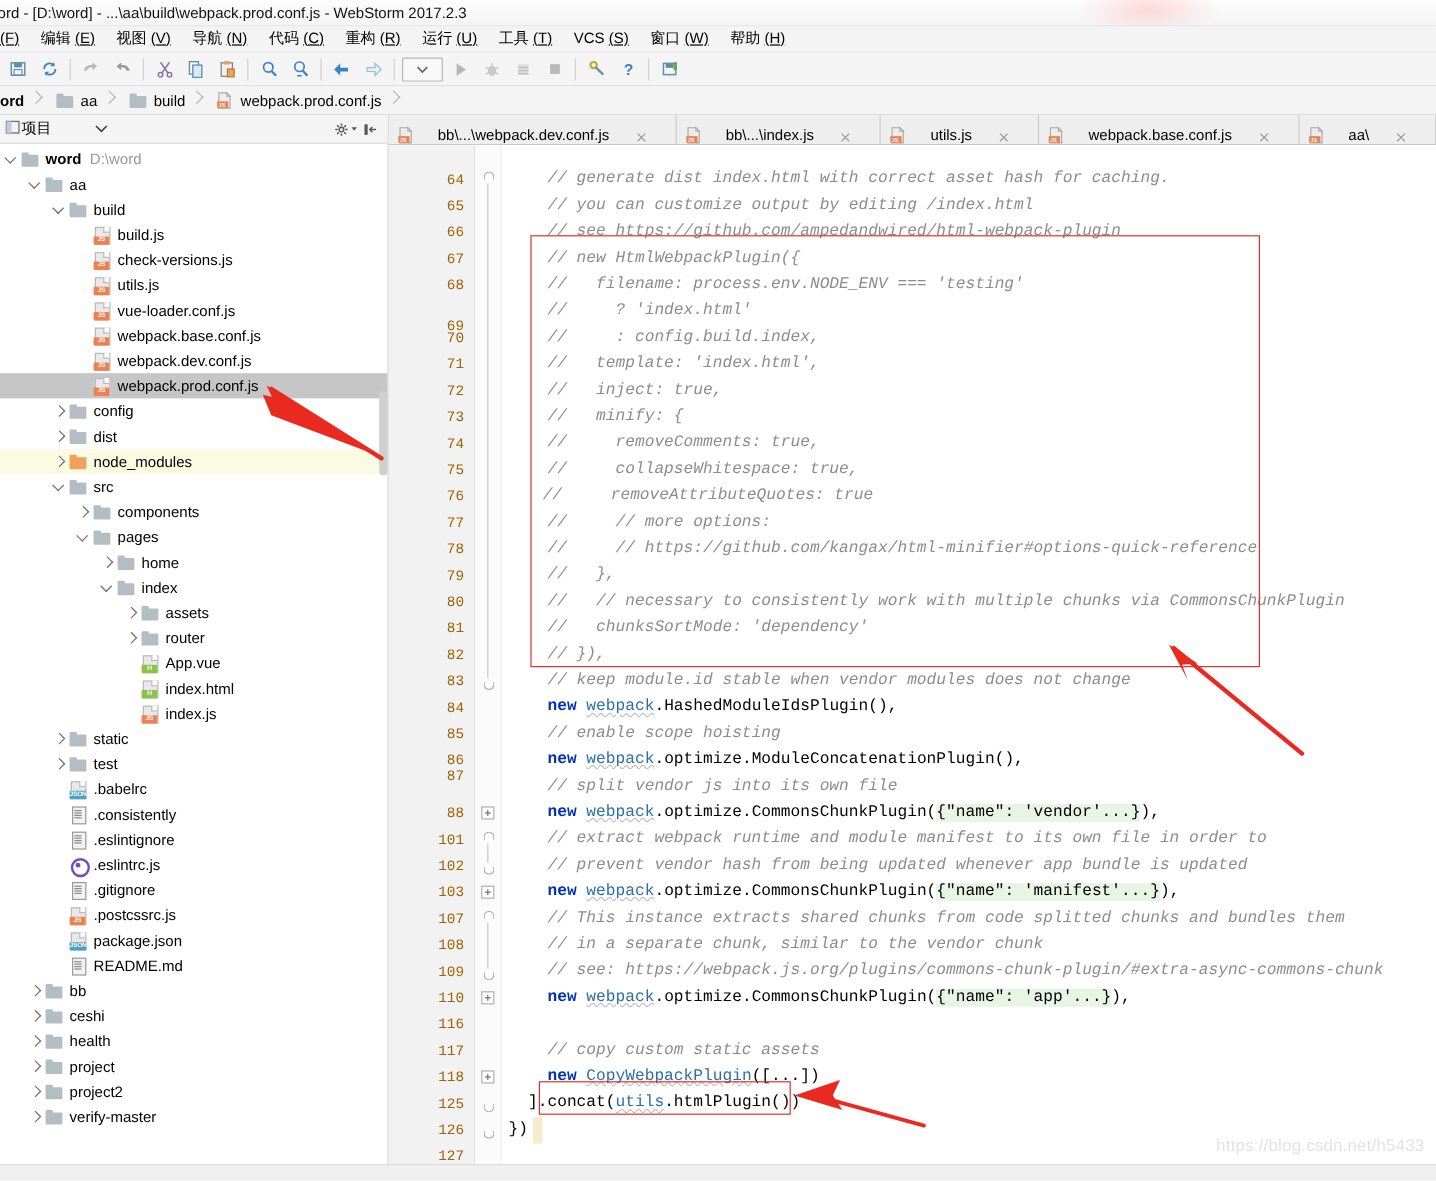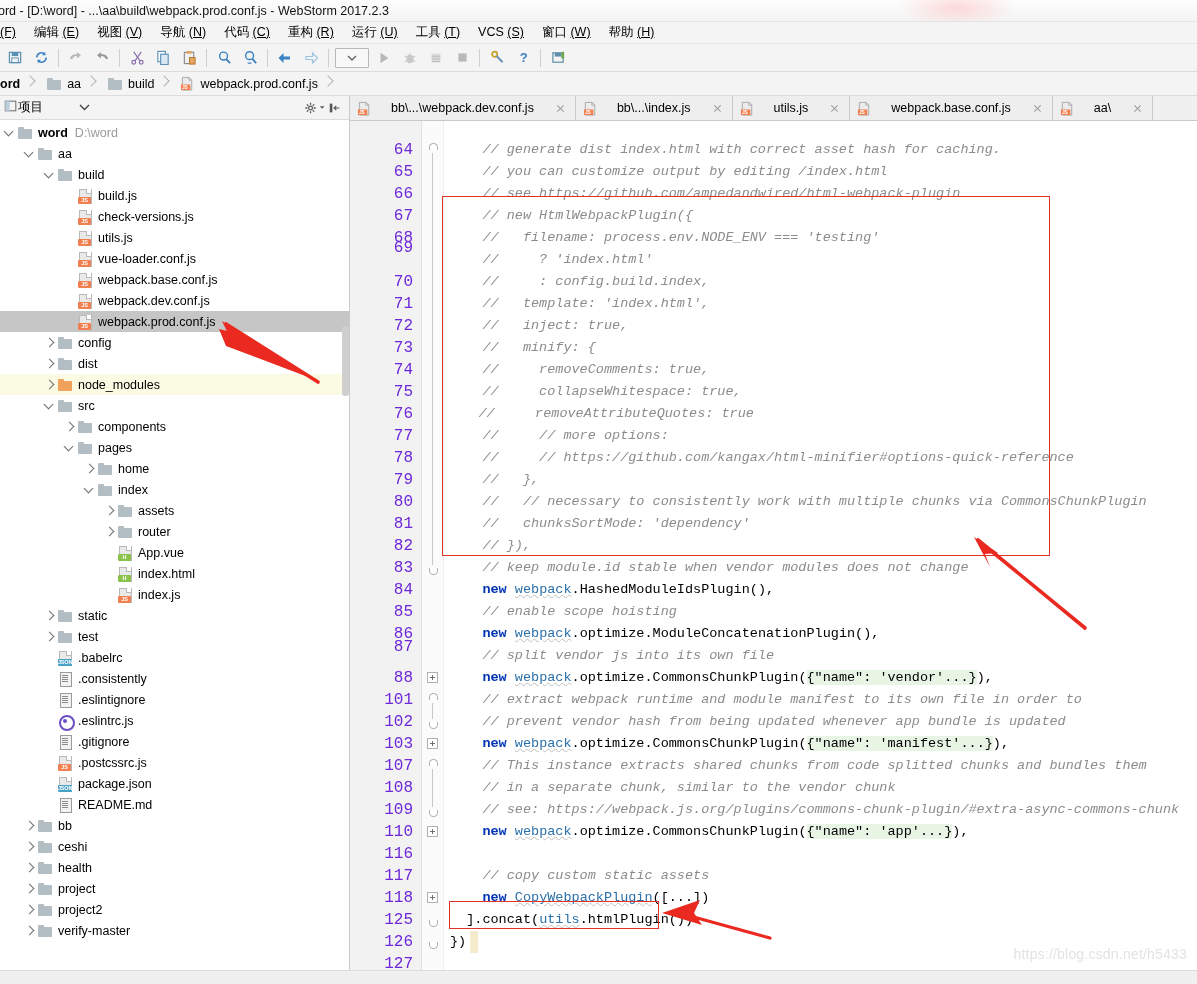--- a/index.html
+++ b/index.html
@@ -191,21 +191,21 @@
   }
 
   
   .editor-area { flex:1; display:flex; flex-direction:column; background:#fff; position:relative; }
 
   .tabbar {
     height: 25px; background:#f0f0f0; border-bottom:1px solid #c9c9c9;
     display:flex; align-items:stretch; overflow:hidden;
   }
   .tab {
-    display:flex; align-items:center; padding: 0 9px 0 7px;
+    display:flex; align-items:flex-end; padding: 0 23px 0 7px;
     border-right:1px solid #c9c9c9; background:#eeeeee; font-size:12.5px;
     white-space:nowrap; cursor:default; position: relative; gap: 15px;
   }
   .tab.active { background:#ffffff; }
   .tab .tabico { width:15px;height:15px;margin-right:4px;position:relative;flex:none; }
   .tab .close {
     margin-left:6px; width:11px;height:11px;position:relative; flex:none;
   }
   .tab .close::before, .tab .close::after {
     content:""; position:absolute; left:1px; top:5px; width:9px; height:1px; background:#9a9a9a;
@@ -218,21 +218,21 @@
     width: 72px; background:#f2f2f2; border-right:1px solid #e2e2e2;
     position: relative; flex:none;
   }
   .fold-col {
     width: 22px; background:#fbfbfb; border-right:1px solid #efefef; flex:none; position:relative;
   }
   .code-col { flex:1; position:relative; overflow:hidden; }
 
   .ln {
     position:absolute; right: 8px; height:22px; line-height:22px;
-    font-family:"Liberation Mono", monospace; font-size:16px; color:#6d28d9;
+    font-family:"Liberation Mono", monospace; font-size:12px; color:#a16207;
   }
   .foldmark {
     position:absolute; left:5px; width:12px; height:22px;
   }
   .fold-line {
     position:absolute; left:10px; width:1px; background:#c8c8c8;
   }
   .fm-plus, .fm-minus {
     position:absolute; left:0; top:5px; width:11px; height:11px;
     border:1px solid #b0b0b0; background:#fff;
@@ -816,21 +816,21 @@
           </div>
         </div>
 
       <div class="code-wrap">
         <div class="gutter" id="gutter">
             <div class="ln" style="top: 18px;">64</div>
             <div class="ln" style="top: 40px;">65</div>
             <div class="ln" style="top: 62px;">66</div>
             <div class="ln" style="top: 84px;">67</div>
             <div class="ln" style="top: 106px;">68</div>
-            <div class="ln" style="top: 116px; margin-left: 13px;">69</div>
+            <div class="ln" style="top: 140px; margin-left: 13px;">69</div>
             <div class="ln" style="top: 150px;">70</div>
             <div class="ln" style="top: 172px;">71</div>
             <div class="ln" style="top: 194px;">72</div>
             <div class="ln" style="top: 216px;">73</div>
             <div class="ln" style="top: 238px;">74</div>
             <div class="ln" style="top: 260px;">75</div>
             <div class="ln" style="top: 282px;">76</div>
             <div class="ln" style="top: 304px;">77</div>
             <div class="ln" style="top: 326px;">78</div>
             <div class="ln" style="top: 348px;">79</div>

